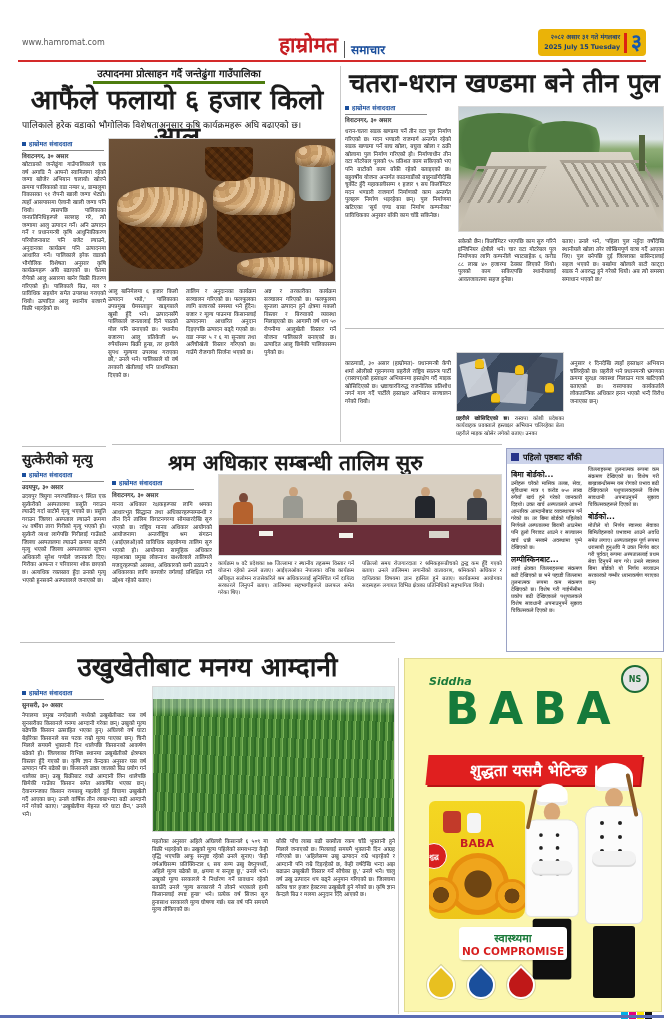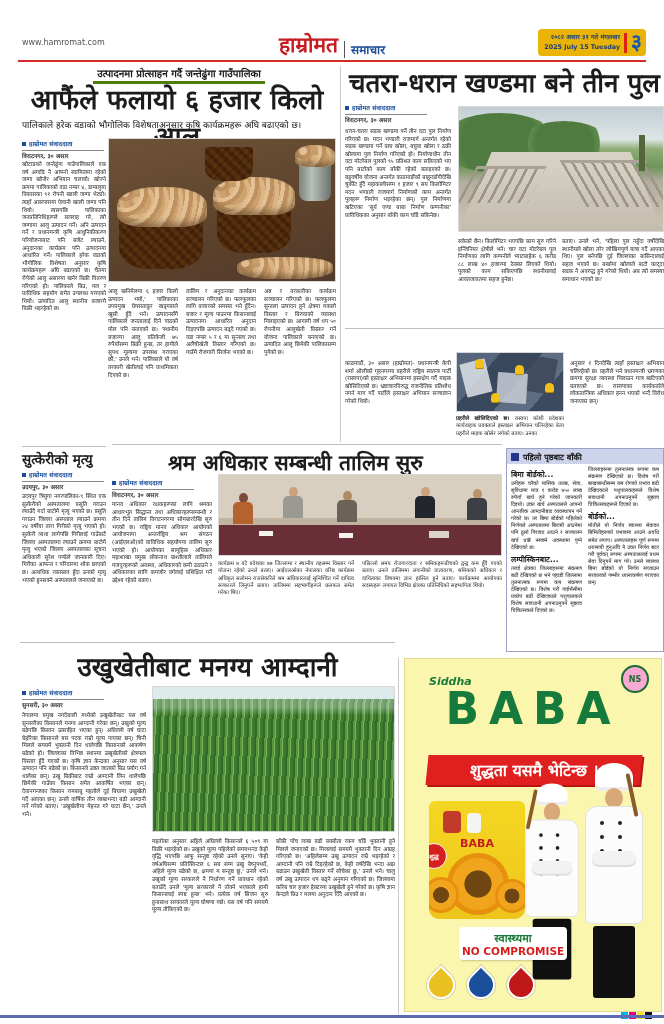--- a/index.html
+++ b/index.html
@@ -32,21 +32,21 @@
   .cbox-head .t{font-size:8px;font-weight:bold;color:#111;}
   .cbox .sub{font-size:7.6px;font-weight:bold;margin:3px 0 1px;}
   
   .ad{background:#fbf6ae;border:1px solid #e0d98f;box-sizing:border-box;}
   .ad .siddha{font-size:11px;font-weight:bold;font-style:italic;color:#1b7a3a;}
   .ad .baba{font-size:44px;font-weight:bold;color:#157a3b;letter-spacing:10px;line-height:1;}
   .ad .refined{font-size:14.5px;font-weight:bold;color:#d81f1f;letter-spacing:1px;}
   .ad .ribbon{background:#e01f1f;transform:skew(-6deg);display:flex;align-items:center;justify-content:center;box-shadow:2px 2px 0 #b81414;}
   .ad .ribbon span{transform:skew(6deg);color:#fff;font-weight:bold;font-size:16px;}
   .nslogo{width:24px;height:24px;border:2px solid #1b6b34;border-radius:50%;display:flex;align-items:center;justify-content:center;
-          font-size:8px;font-weight:bold;color:#1b6b34;background:#f9a8d4;}
+          font-size:8px;font-weight:bold;color:#1b6b34;background:#e5e5e5;}
   .healthbox{background:#fff;border-radius:4px;text-align:center;padding:3px 2px;box-shadow:1px 1px 2px rgba(0,0,0,.2);}
   .healthbox .np{color:#1b7a3a;font-weight:bold;font-size:11px;}
   .healthbox .en{color:#d81f1f;font-weight:bold;font-size:10.5px;}
   .drop{width:24px;height:24px;border-radius:0 50% 50% 50%;transform:rotate(45deg);border:2px solid #fff;
         box-shadow:0 0 0 1px rgba(0,0,0,.15);display:inline-block;}
   
   .ph-potato{background:linear-gradient(165deg,#6e5238 0%,#5d432c 60%,#52392a 100%);}
   .pile{position:absolute;background-color:#cda26e;
         background-image:repeating-radial-gradient(circle at 8px 6px,#e3c195 0 4px,#bd9160 4px 8px,rgba(0,0,0,0) 8px 15px),
         repeating-radial-gradient(circle at 20px 14px,#dcb584 0 4px,#c49a66 4px 8px,rgba(0,0,0,0) 8px 14px);

